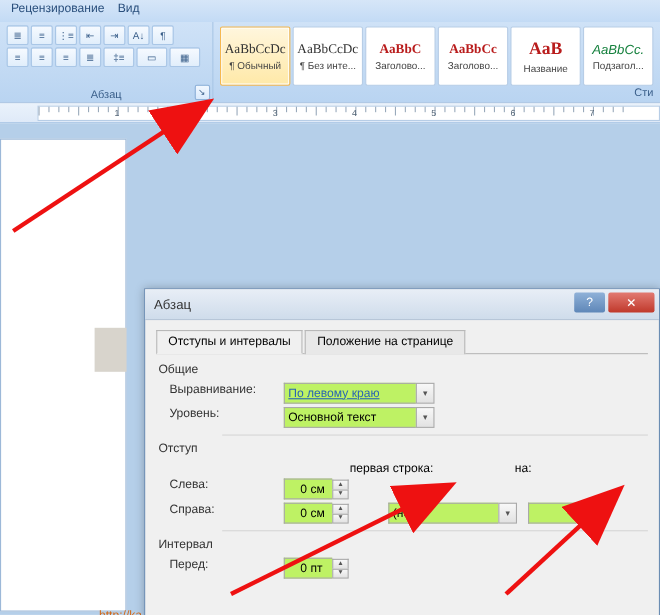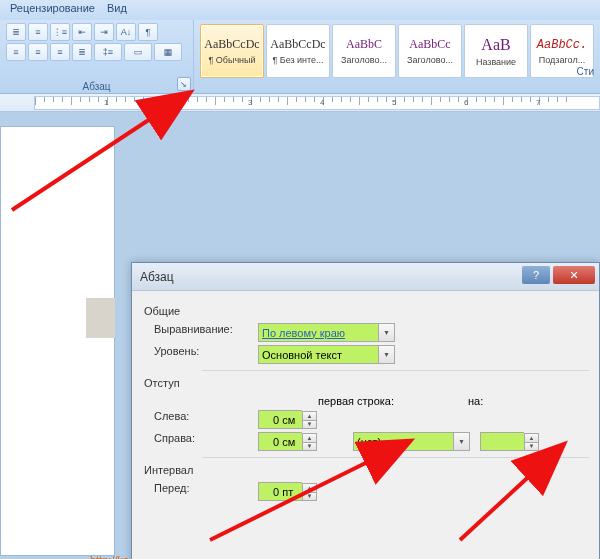--- a/index.html
+++ b/index.html
@@ -72,23 +72,23 @@
     width: 64px; height: 54px;
     background:#fff;
     border:1px solid #b7cde6;
     border-radius:2px;
     display:flex; flex-direction:column; align-items:center; justify-content:center;
     font-size:9px; color:#444;
     cursor:pointer;
   }
   .style-card.sel { border:1px solid #f5b84f; background:linear-gradient(#fff6dd,#ffe9a8); box-shadow:inset 0 0 0 1px #fff; }
   .style-card .preview { font-family: "Times New Roman", serif; font-size:12px; color:#333; margin-bottom:3px; }
-  .style-card .preview.b { font-weight:normal; color:#701a75; }
-  .style-card .preview.i { font-family: Liberation Mono, monospace; font-style:italic; color:#b91c1c; }
-  .styles-label { position:absolute; bottom:16px; right:6px; font-size:10px; color:#3a5f8a; }
+  .style-card .preview.b { font-weight:bold; color:#b91c1c; }
+  .style-card .preview.i { font-family: Liberation Sans, sans-serif; font-style:italic; color:#15803d; }
+  .styles-label { position:absolute; bottom:3px; right:6px; font-size:10px; color:#3a5f8a; }
   
   .ruler {
     height:18px;
     background:linear-gradient(#eaf2fb,#dfeaf8);
     border-bottom:1px solid #a9c6e6;
     position:relative;
     overflow:hidden;
   }
   .ruler-inner {
     position:absolute; left:34px; right:0; top:2px; height:14px;
@@ -324,20 +324,24 @@
 
   <div class="dialog">
     <div class="titlebar">
       <span class="title">Абзац</span>
       <div class="winbtns">
         <div class="winbtn help">?</div>
         <div class="winbtn close">✕</div>
       </div>
     </div>
     <div class="dlg-body">
+      <div class="tabs">
+        <div class="tab active">Отступы и интервалы</div>
+        <div class="tab">Положение на странице</div>
+      </div>
 
       <div class="section-label">Общие</div>
       <div class="row">
         <div class="lbl">Выравнивание:</div>
         <div class="ctrl combo">
           <input class="txt highlight" style="width: 120px;" value="По левому краю">
           <div class="dd"></div>
         </div>
       </div>
       <div class="row">

